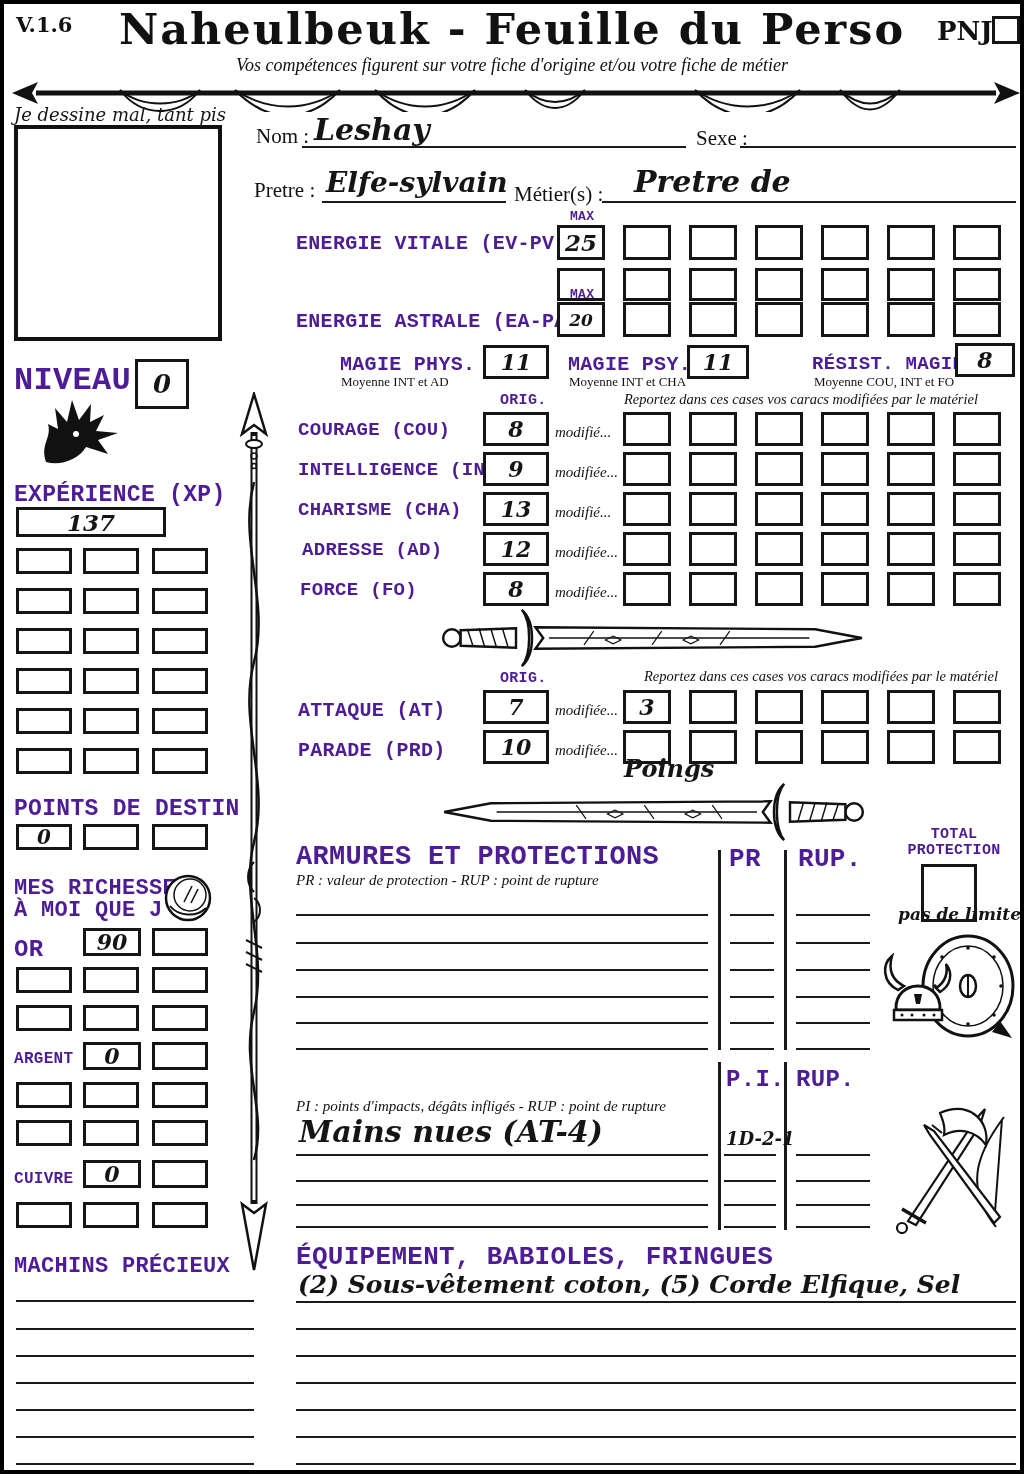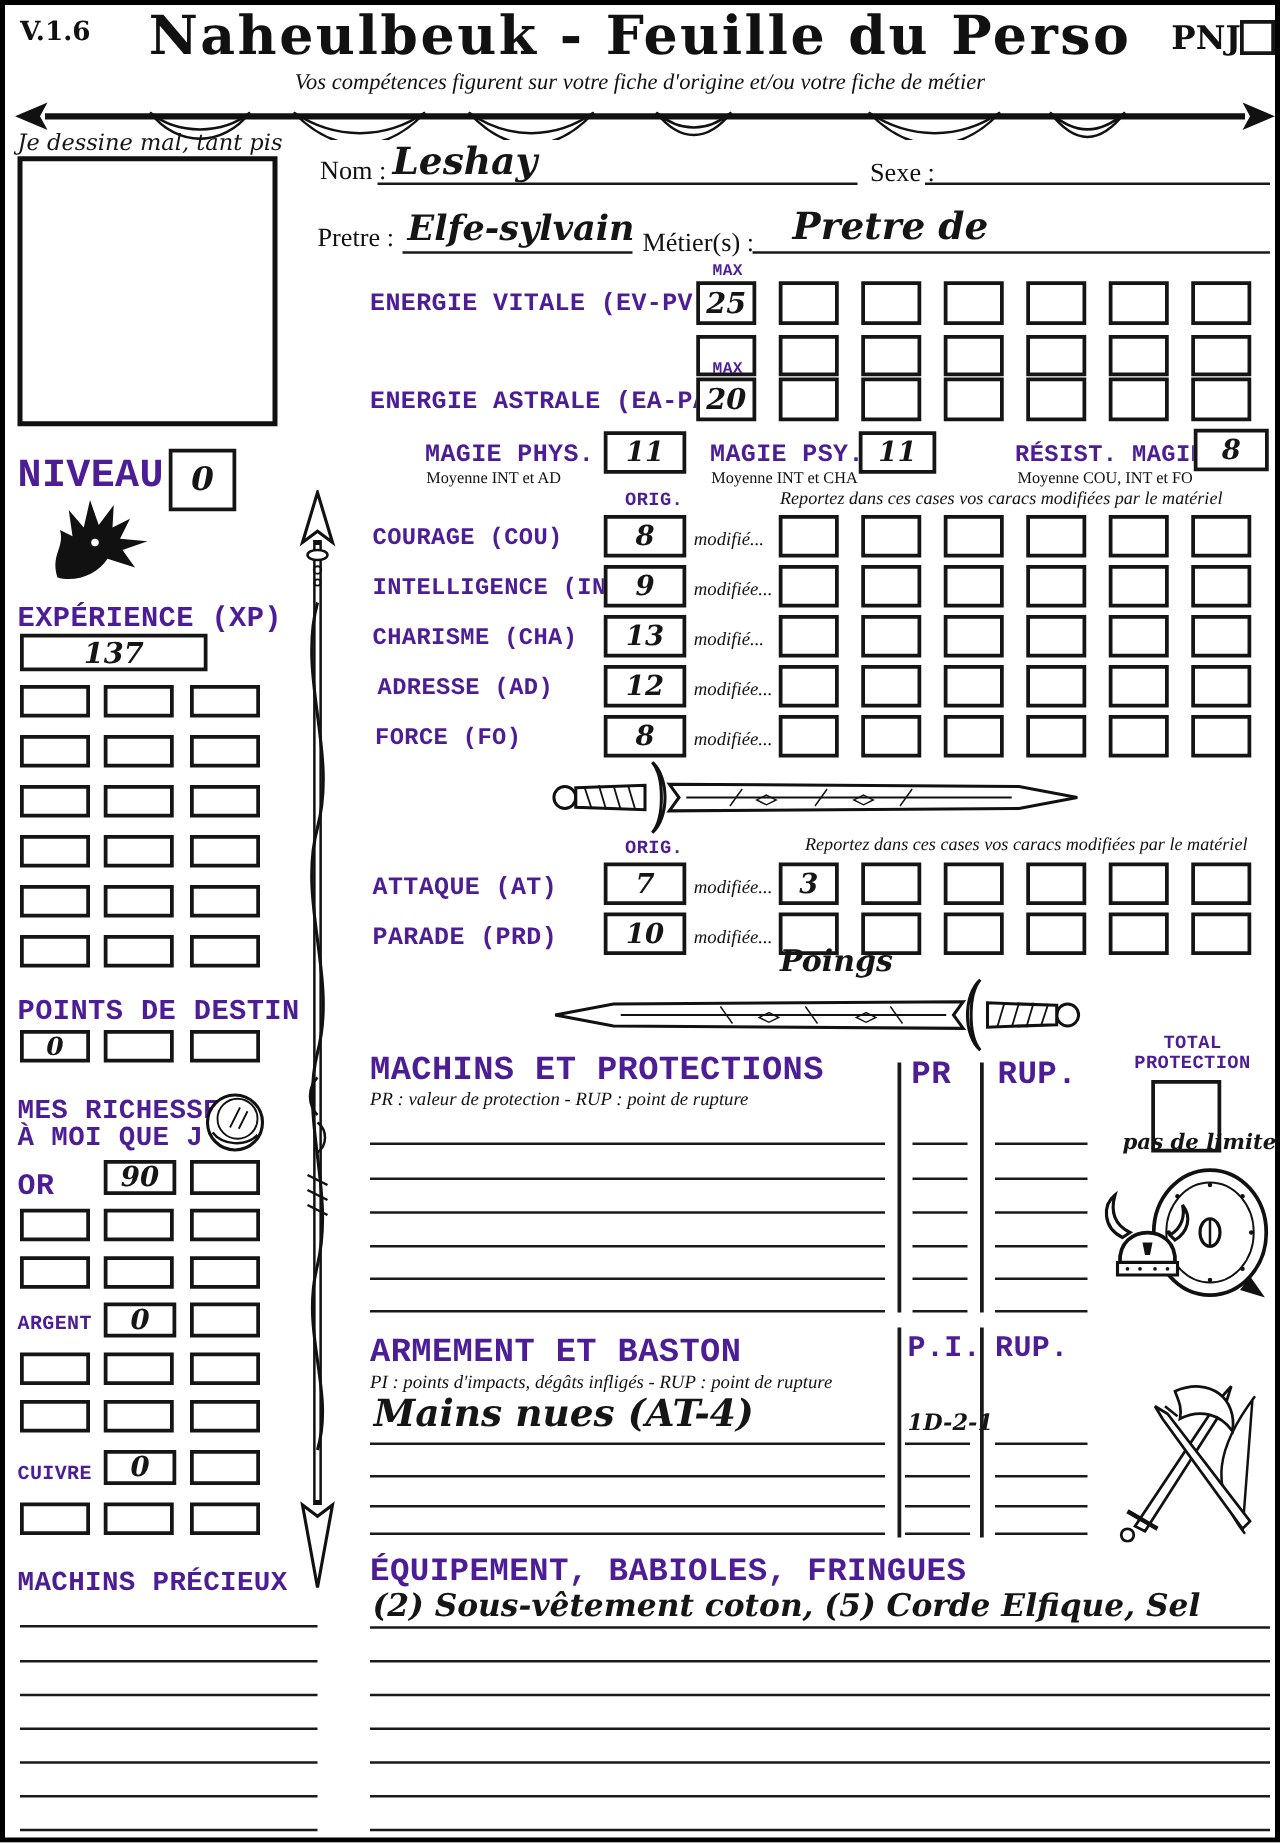--- a/index.html
+++ b/index.html
@@ -185,21 +185,21 @@
   <div class="b box" style="left:619px;top:264px;width:48px;height:33px;"></div>
   <div class="b box" style="left:685px;top:264px;width:48px;height:33px;"></div>
   <div class="b box" style="left:751px;top:264px;width:48px;height:33px;"></div>
   <div class="b box" style="left:817px;top:264px;width:48px;height:33px;"></div>
   <div class="b box" style="left:883px;top:264px;width:48px;height:33px;"></div>
   <div class="b box" style="left:949px;top:264px;width:48px;height:33px;"></div>
 
   <span class="b h" style="left:566px;top:283px;font-size:13px;">MAX</span>
   <span class="b h" style="left:292px;top:306px;font-size:20px;">ENERGIE ASTRALE (EA-PA)</span>
   <div class="b box" style="left:553px;top:298px;width:48px;height:35px;">
-      <span class="hw" style="font-size:23px;">20</span>
+      <span class="hw" style="font-size:17px;">20</span>
     </div>
   <div class="b box" style="left:619px;top:298px;width:48px;height:35px;"></div>
   <div class="b box" style="left:685px;top:298px;width:48px;height:35px;"></div>
   <div class="b box" style="left:751px;top:298px;width:48px;height:35px;"></div>
   <div class="b box" style="left:817px;top:298px;width:48px;height:35px;"></div>
   <div class="b box" style="left:883px;top:298px;width:48px;height:35px;"></div>
   <div class="b box" style="left:949px;top:298px;width:48px;height:35px;"></div>
 
   <span class="b h" style="left:336px;top:349px;font-size:20px;">MAGIE PHYS.</span>
   <span class="b ser" style="left:337px;top:370px;font-size:13px;">Moyenne INT et AD</span>
@@ -330,21 +330,21 @@
       <path d="M23,27 L80,25 L80,45 L23,43 Z" fill="#fff" stroke="#111" stroke-width="2.5"></path>
       <path d="M30,26 L36,44 M42,25 L48,45 M54,25 L60,45 M66,25 L72,45" stroke="#111" stroke-width="1.5"></path>
       <path d="M86,6 C100,18 100,52 86,64 C96,52 96,18 86,6 Z" fill="#fff" stroke="#111" stroke-width="2.5"></path>
       <path d="M100,24 L388,26 L436,35 L388,44 L100,46 L108,35 Z" fill="#fff" stroke="#111" stroke-width="2.5"></path>
       <line x1="114" y1="35" x2="382" y2="35" stroke="#111" stroke-width="1.5"></line>
       <path d="M160,28 L150,42 M230,28 L220,42 M300,28 L290,42" stroke="#111" stroke-width="1.2"></path>
       <path d="M180,33 l8,4 l-8,4 l-8,-4 z M260,33 l8,4 l-8,4 l-8,-4 z" fill="none" stroke="#111" stroke-width="1.2"></path>
     </svg>
   </div>
 
-  <span class="b h" style="left:292px;top:838px;font-size:27px;">MACHINS ET PROTECTIONS</span>
+  <span class="b h" style="left:292px;top:838px;font-size:27px;">ARMURES ET PROTECTIONS</span>
   <span class="b ser it" style="left:292px;top:868px;font-size:15px;">PR : valeur de protection - RUP : point de rupture</span>
   <div class="b vln" style="left:714px;top:846px;height:200px;"></div>
   <div class="b vln" style="left:780px;top:846px;height:200px;"></div>
   <span class="b h" style="left:725px;top:840px;font-size:26px;">PR</span>
   <span class="b h" style="left:794px;top:840px;font-size:26px;">RUP.</span>
 
   <div class="b h ctr" style="left:895px;top:822px;width:110px;font-size:15px;">TOTAL</div>
   <div class="b h ctr" style="left:895px;top:838px;width:110px;font-size:15px;">PROTECTION</div>
   <div class="b box" style="left:917px;top:860px;width:56px;height:58px;"></div>
   <span class="b hw" style="left:894px;top:900px;font-size:17px;">pas de limite</span>
@@ -388,21 +388,20 @@
   <div class="b ln" style="left:292px;top:992px;width:412px;"></div>
   <div class="b ln" style="left:726px;top:992px;width:44px;"></div>
   <div class="b ln" style="left:792px;top:992px;width:74px;"></div>
   <div class="b ln" style="left:292px;top:1018px;width:412px;"></div>
   <div class="b ln" style="left:726px;top:1018px;width:44px;"></div>
   <div class="b ln" style="left:792px;top:1018px;width:74px;"></div>
   <div class="b ln" style="left:292px;top:1044px;width:412px;"></div>
   <div class="b ln" style="left:726px;top:1044px;width:44px;"></div>
   <div class="b ln" style="left:792px;top:1044px;width:74px;"></div>
 
-  <span class="b h" style="left:292px;top:1064px;font-size:27px;">ARMEMENT ET BASTON</span>
   <span class="b ser it" style="left:292px;top:1094px;font-size:15px;">PI : points d'impacts, dégâts infligés - RUP : point de rupture</span>
   <div class="b vln" style="left:714px;top:1058px;height:168px;"></div>
   <div class="b vln" style="left:780px;top:1058px;height:168px;"></div>
   <span class="b h" style="left:722px;top:1062px;font-size:24px;">P.I.</span>
   <span class="b h" style="left:792px;top:1062px;font-size:24px;">RUP.</span>
 
   <span class="b hw" style="left:295px;top:1110px;font-size:30px;">Mains nues (AT-4)</span>
   <span class="b hw" style="left:722px;top:1124px;font-size:18px;">1D-2-1</span>
   <div class="b ln" style="left:292px;top:1150px;width:412px;"></div>
   <div class="b ln" style="left:720px;top:1150px;width:52px;"></div>

